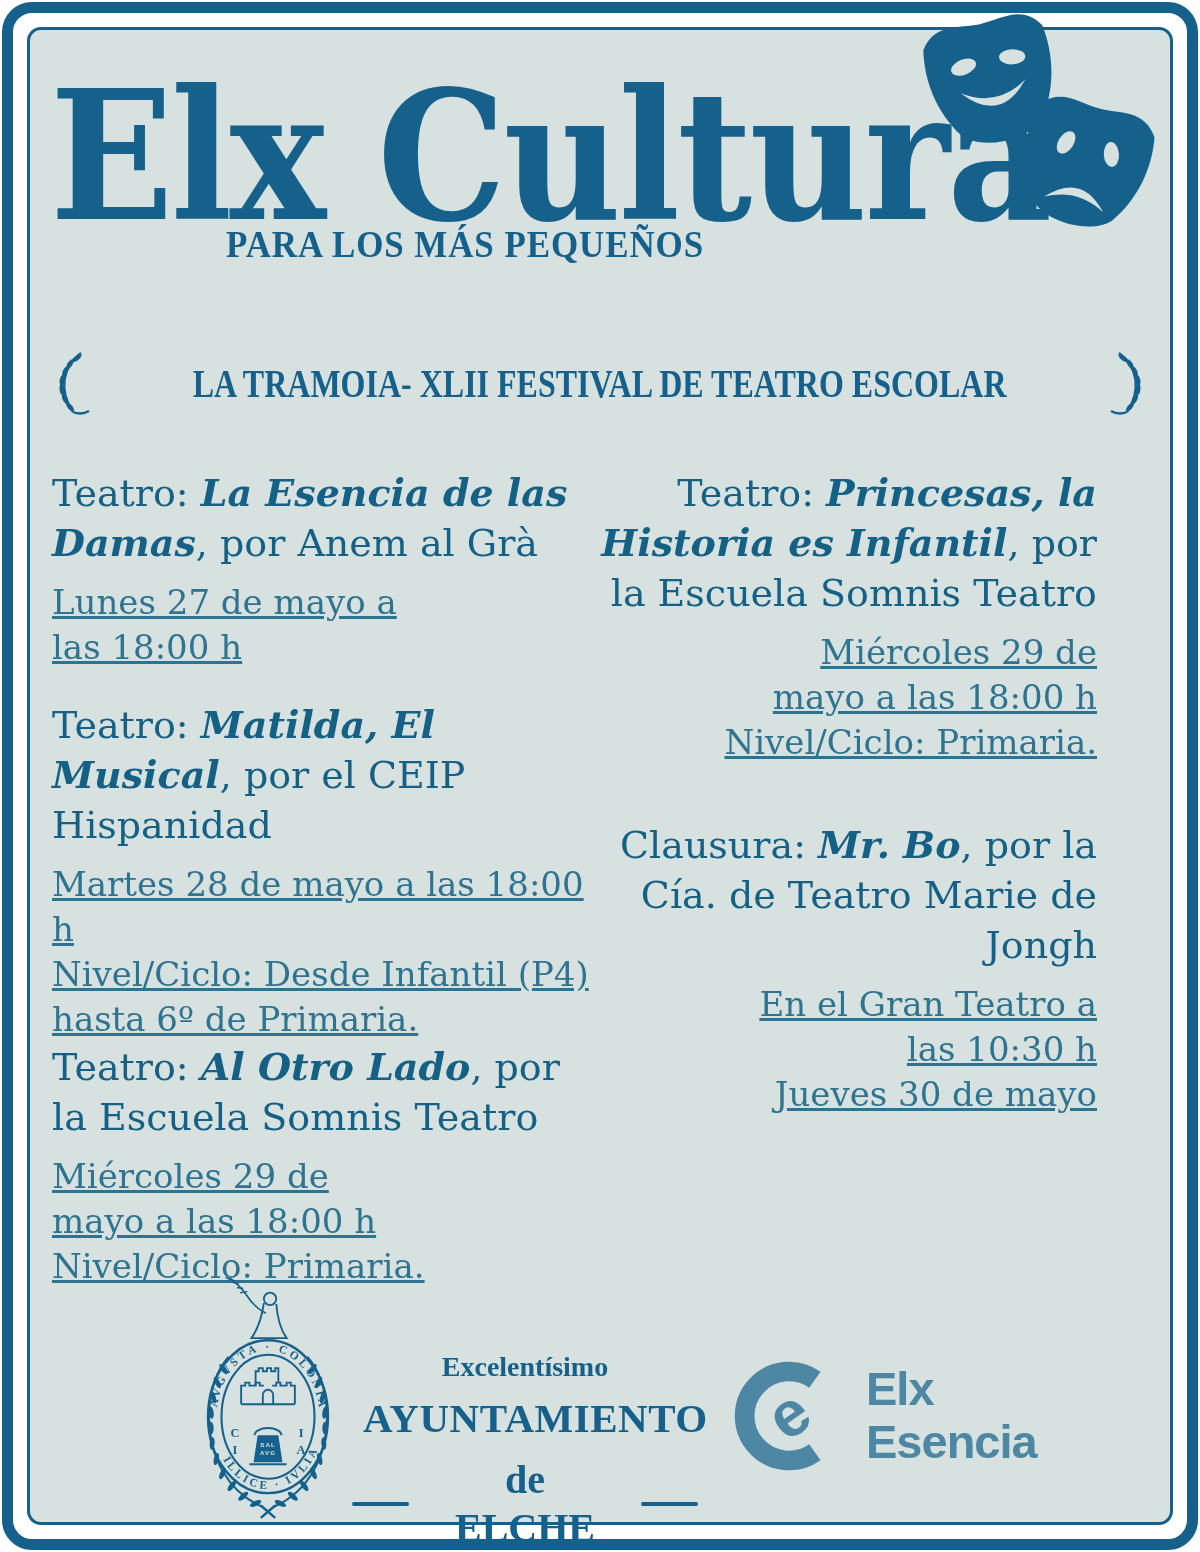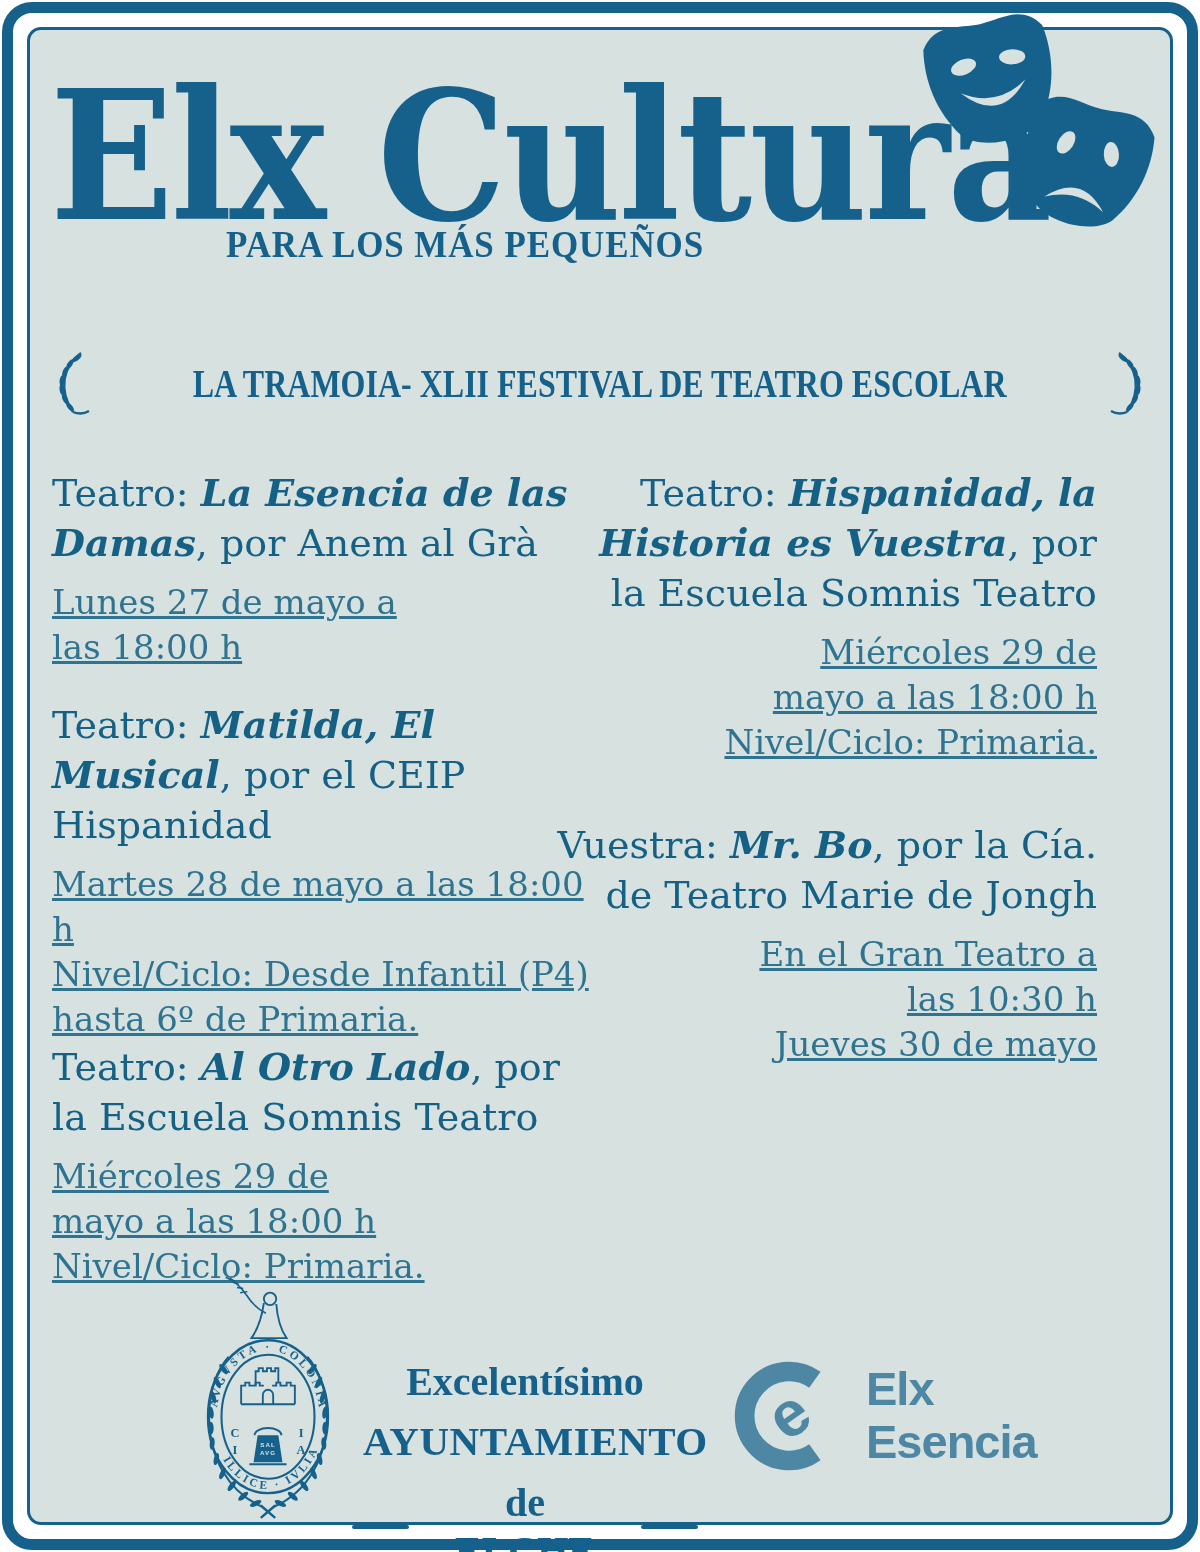--- a/index.html
+++ b/index.html
@@ -61,21 +61,21 @@
     font-family:"DejaVu Serif", serif;
     text-decoration:underline;
   }
   
   .seal{position:absolute; left:175px; top:1272px; z-index:2;}
   .ayto{
     position:absolute; left:352px; top:1346px; width:346px; z-index:2;
     text-align:center; color:var(--teal);
     font-family:"Liberation Serif", serif; font-weight:bold;
   }
-  .ayto-line1{font-size:40px; line-height:1.2; margin:12px;}
+  .ayto-line1{font-size:28px; line-height:1.2; margin:4px;}
   .ayto-line2{font-size:41px; line-height:1.15; margin:11px; letter-spacing:.5px;}
   .ayto-line3{
     font-size:40px; line-height:1.2; margin:14px 0 0 0;
     display:flex; align-items:center; justify-content:center; gap:22px;
   }
   .ayto-rule{width:58px; height:4px; background:var(--teal); border-radius:2px;}
   .elx-logo{
     position:absolute; left:726px; top:1354px; z-index:2;
     display:flex; align-items:center; gap:16px;
   }
@@ -164,30 +164,30 @@
   <div class="event col-left" style="top:1042px">
     <p class="ev-head"><span>Teatro: </span><span class="bold">Al Otro Lado</span><span>, por la Escuela Somnis Teatro</span></p>
     <div class="ev-details">
       <div>Miércoles 29 de</div>
       <div>mayo a las 18:00 h</div>
       <div>Nivel/Ciclo: Primaria.</div>
     </div>
   </div>
 
   <div class="event col-right" style="top:468px">
-    <p class="ev-head"><span>Teatro: </span><span class="bold">Hispanidad, la Historia es Vuestra</span><span>, por la Escuela Somnis Teatro</span></p>
+    <p class="ev-head"><span>Teatro: </span><span class="bold">Princesas, la Historia es Infantil</span><span>, por la Escuela Somnis Teatro</span></p>
     <div class="ev-details">
       <div>Miércoles 29 de</div>
       <div>mayo a las 18:00 h</div>
       <div>Nivel/Ciclo: Primaria.</div>
     </div>
   </div>
 
   <div class="event col-right" style="top:820px">
-    <p class="ev-head"><span>Vuestra: </span><span class="bold">Mr. Bo</span><span>, por la Cía. de Teatro Marie de Jongh</span></p>
+    <p class="ev-head"><span>Clausura: </span><span class="bold">Mr. Bo</span><span>, por la Cía. de Teatro Marie de Jongh</span></p>
     <div class="ev-details">
       <div>En el Gran Teatro a</div>
       <div>las 10:30 h</div>
       <div>Jueves 30 de mayo</div>
     </div>
   </div>
 
   <svg class="seal" width="186" height="248" viewBox="0 0 180 240">
 
     <path class="stroke" stroke-width="2" d="M84,227 C52,213 33,180 33,140 C33,114 41,94 52,82"></path>

